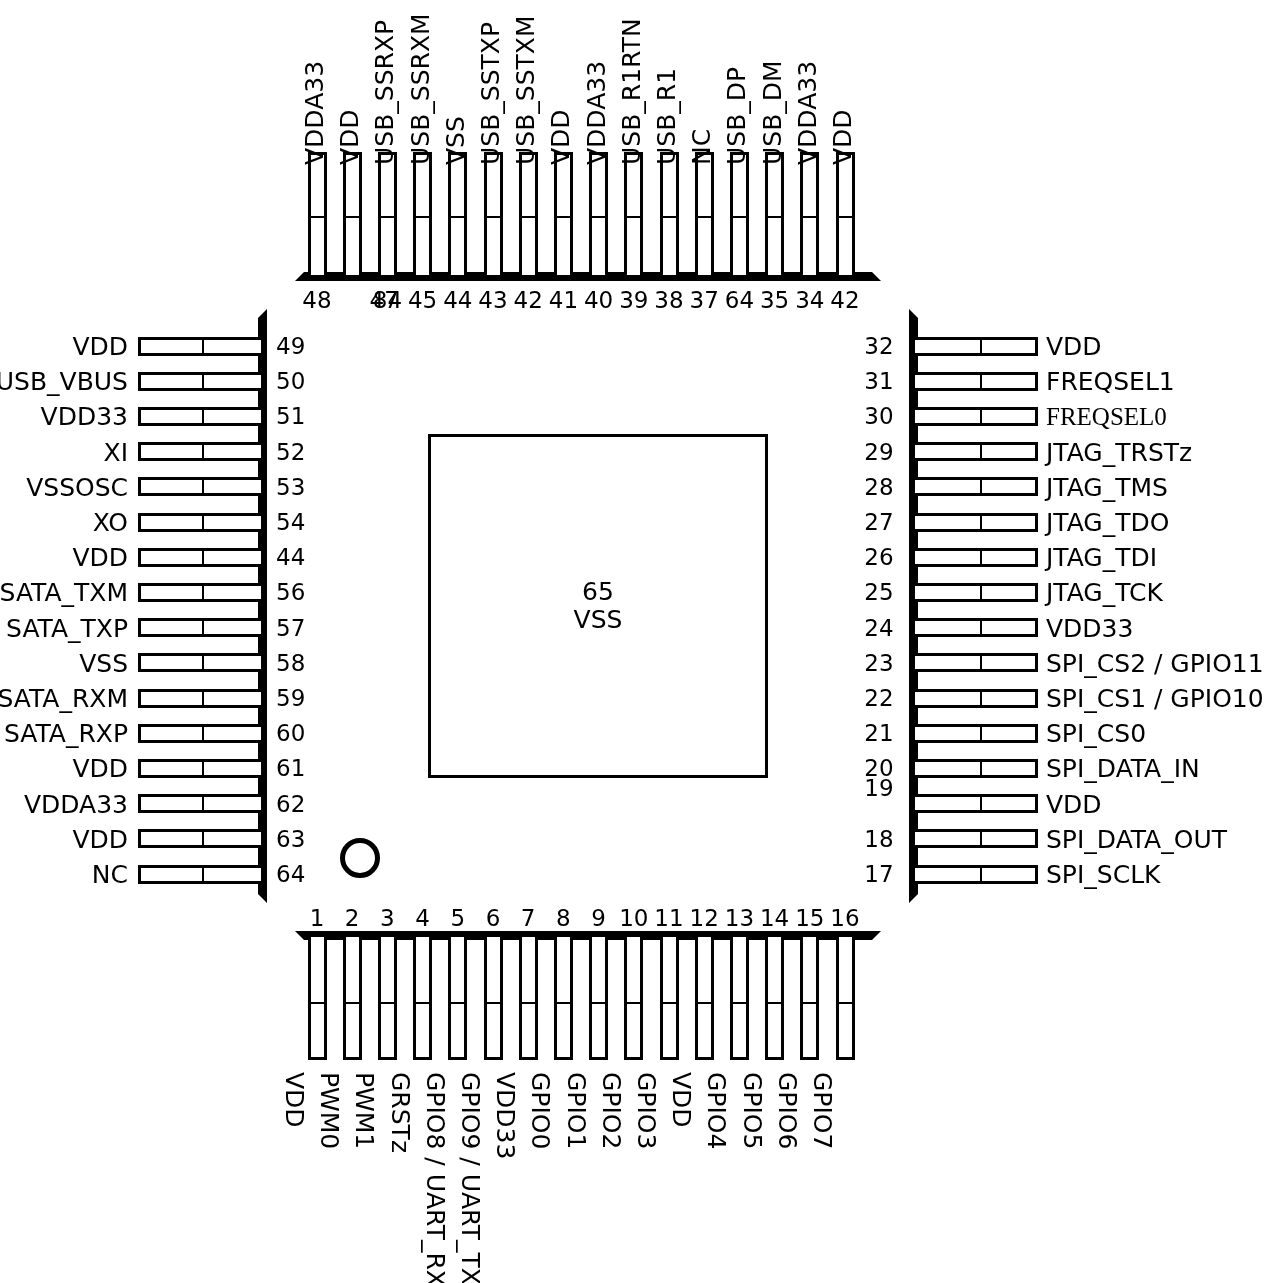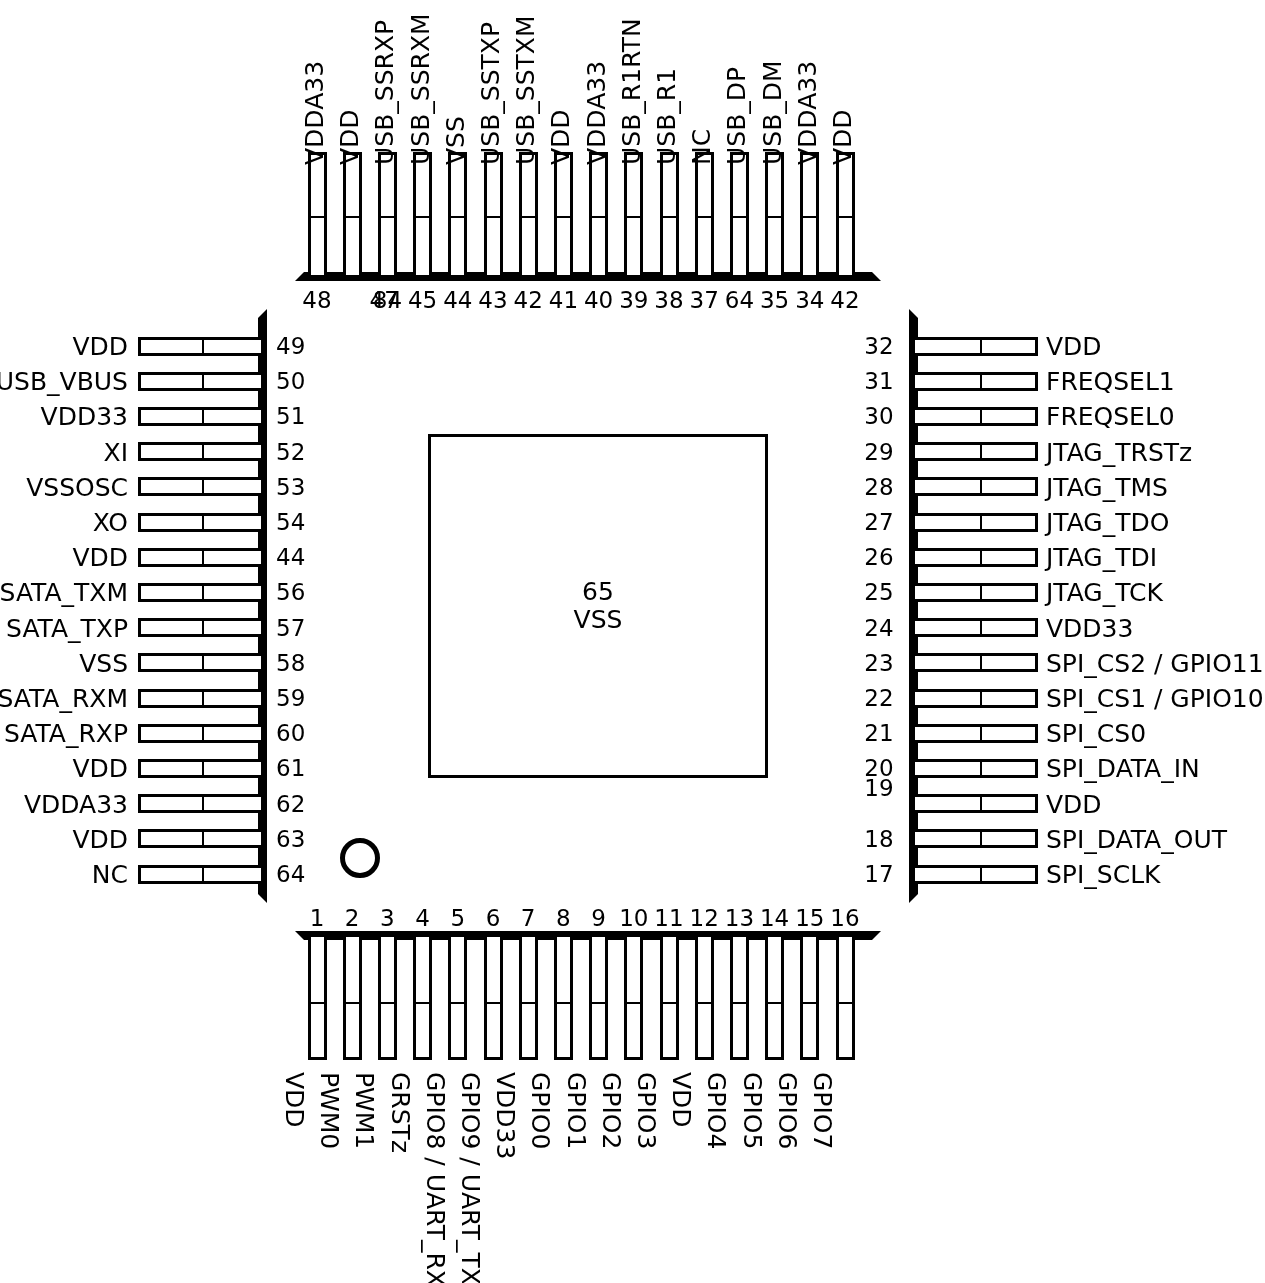--- a/index.html
+++ b/index.html
@@ -278,21 +278,21 @@
       <div class="pinlabel lab-right" style="left: 1046px; top: 474.8px;">JTAG_TMS</div>
       <div class="pad pad-h" style="left: 912px; top: 442.1px; width: 126px;">
         <div class="divider" style="left: 65px;"></div>
       </div>
       <div class="pinnum pinnum-right" style="left: 858px; width: 42px; top: 440.6px;">29</div>
       <div class="pinlabel lab-right" style="left: 1046px; top: 439.6px;">JTAG_TRSTz</div>
       <div class="pad pad-h" style="left: 912px; top: 406.9px; width: 126px;">
         <div class="divider" style="left: 65px;"></div>
       </div>
       <div class="pinnum pinnum-right" style="left: 858px; width: 42px; top: 405.4px;">30</div>
-      <div class="pinlabel lab-right" style="left: 1046px; top: 404.4px;">FREQSEL0</div>
+      <div class="pinlabel lab-right" style="left: 1046px; top: 404.4px; font-family: Liberation Serif, serif;">FREQSEL0</div>
       <div class="pad pad-h" style="left: 912px; top: 371.7px; width: 126px;">
         <div class="divider" style="left: 65px;"></div>
       </div>
       <div class="pinnum pinnum-right" style="left: 858px; width: 42px; top: 370.2px;">31</div>
       <div class="pinlabel lab-right" style="left: 1046px; top: 369.2px;">FREQSEL1</div>
       <div class="pad pad-h" style="left: 912px; top: 336.5px; width: 126px;">
         <div class="divider" style="left: 65px;"></div>
       </div>
       <div class="pinnum pinnum-right" style="left: 858px; width: 42px; top: 335px;">32</div>
       <div class="pinlabel lab-right" style="left: 1046px; top: 334px;">VDD</div>

